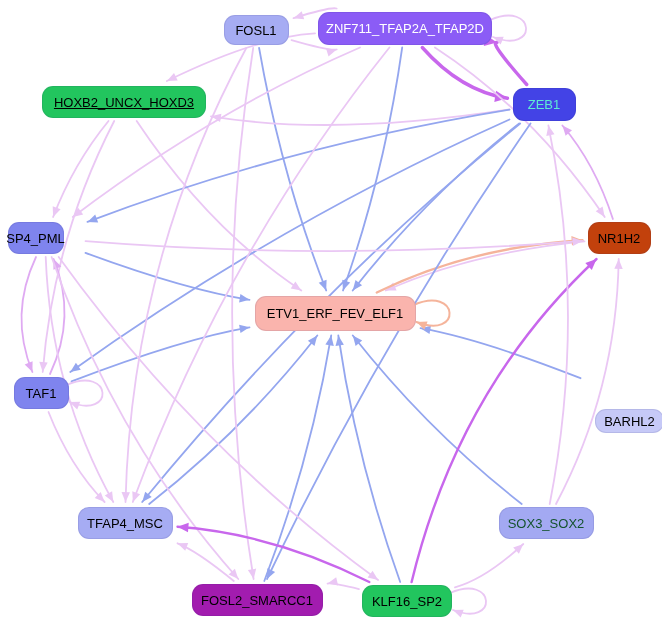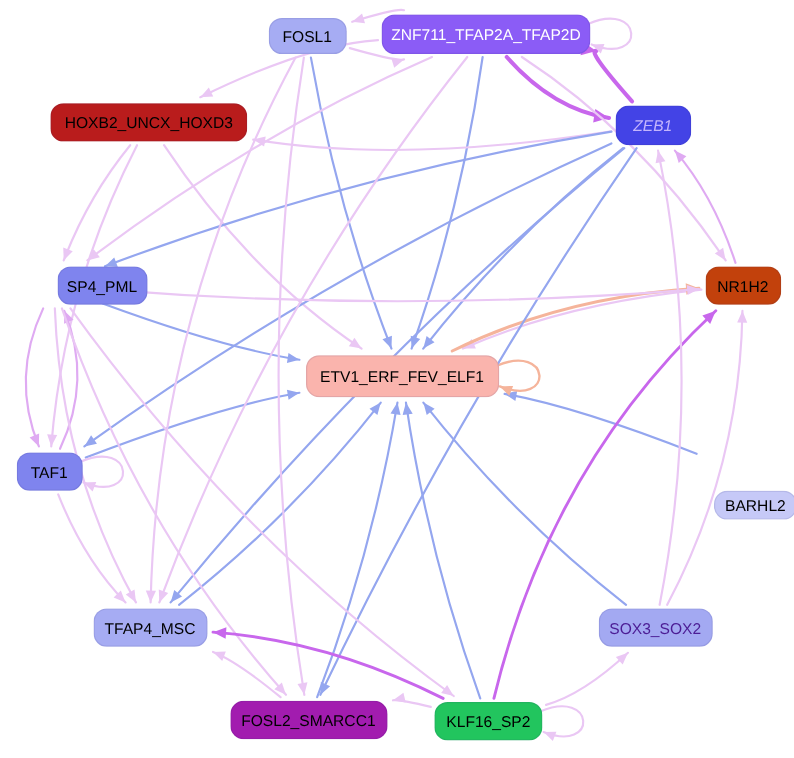--- a/index.html
+++ b/index.html
@@ -110,25 +110,25 @@
       <path d="M 450 593 C 496 573 499 628 453 610" fill="none" stroke="#eac7f4" stroke-width="1.8" stroke-linecap="round"></path>
       <polygon points="453.0,610.0 463.7,609.7 460.7,617.5" fill="#eac7f4"></polygon>
       <path d="M 556.0 504.0 Q 616.7 389.3 618.7 259.0" fill="none" stroke="#eac7f4" stroke-width="1.8" stroke-linecap="round"></path>
       <polygon points="618.7,259.0 622.7,268.9 614.3,268.8" fill="#eac7f4"></polygon>
       <path d="M 549.7 504.0 Q 586.9 313.3 548.4 125.5" fill="none" stroke="#eac7f4" stroke-width="1.8" stroke-linecap="round"></path>
       <polygon points="548.4,125.5 554.5,134.3 546.3,136.0" fill="#eac7f4"></polygon>
     </svg>
   <div id="nodes-layer">
       <div class="node" style="left: 223.5px; top: 15px; width: 65px; height: 30px; background: rgb(166, 172, 243); color: rgb(0, 0, 0);">FOSL1</div>
       <div class="node" style="left: 318px; top: 11.5px; width: 174px; height: 33px; background: #8b5cf6; color: rgb(255, 255, 255);">ZNF711_TFAP2A_TFAP2D</div>
-      <div class="node" style="left: 512.5px; top: 87.5px; width: 63px; height: 33px; background: rgb(67, 67, 230); color: #c4b5fd; font-style: italic;">ZEB1</div>
-      <div class="node" style="left: 42px; top: 86px; width: 164px; height: 32px; background: #b91c1c; color: rgb(0, 0, 0);">HOXB2_UNCX_HOXD3</div>
-      <div class="node" style="left: 7.5px; top: 222px; width: 75px; height: 32px; background: rgb(127, 132, 238); color: rgb(0, 0, 0); margin-left: 40px;">SP4_PML</div>
+      <div class="node" style="left: 512.5px; top: 87.5px; width: 63px; height: 33px; background: rgb(67, 67, 230); color: #5eead4;">ZEB1</div>
+      <div class="node" style="left: 42px; top: 86px; width: 164px; height: 32px; background: #22c55e; color: rgb(0, 0, 0); text-decoration: underline;">HOXB2_UNCX_HOXD3</div>
+      <div class="node" style="left: 7.5px; top: 222px; width: 56px; height: 32px; background: rgb(127, 132, 238); color: rgb(0, 0, 0);">SP4_PML</div>
       <div class="node" style="left: 587.5px; top: 222px; width: 63px; height: 32px; background: #c2410c; color: rgb(0, 0, 0);">NR1H2</div>
       <div class="node" style="left: 254.5px; top: 295.5px; width: 161px; height: 35px; background: rgb(250, 180, 173); color: rgb(0, 0, 0);">ETV1_ERF_FEV_ELF1</div>
       <div class="node" style="left: 13.5px; top: 377px; width: 55px; height: 32px; background: rgb(127, 132, 238); color: rgb(0, 0, 0);">TAF1</div>
       <div class="node" style="left: 595px; top: 377px; width: 69px; height: 24px; background: rgb(198, 201, 247); color: rgb(0, 0, 0); margin-top: 32px;">BARHL2</div>
       <div class="node" style="left: 77.5px; top: 507px; width: 95px; height: 32px; background: rgb(166, 172, 243); color: rgb(0, 0, 0);">TFAP4_MSC</div>
-      <div class="node" style="left: 498.5px; top: 507px; width: 95px; height: 32px; background: rgb(163, 169, 242); color: #4c1d95;">SOX3_SOX2</div>
+      <div class="node" style="left: 498.5px; top: 507px; width: 95px; height: 32px; background: rgb(163, 169, 242); color: #14532d;">SOX3_SOX2</div>
       <div class="node" style="left: 191.5px; top: 584px; width: 131px; height: 32px; background: #a21caf; color: rgb(0, 0, 0);">FOSL2_SMARCC1</div>
       <div class="node" style="left: 362px; top: 585px; width: 90px; height: 32px; background: #22c55e; color: rgb(0, 0, 0);">KLF16_SP2</div>
     </div>
 </div>
 
 </body></html>

